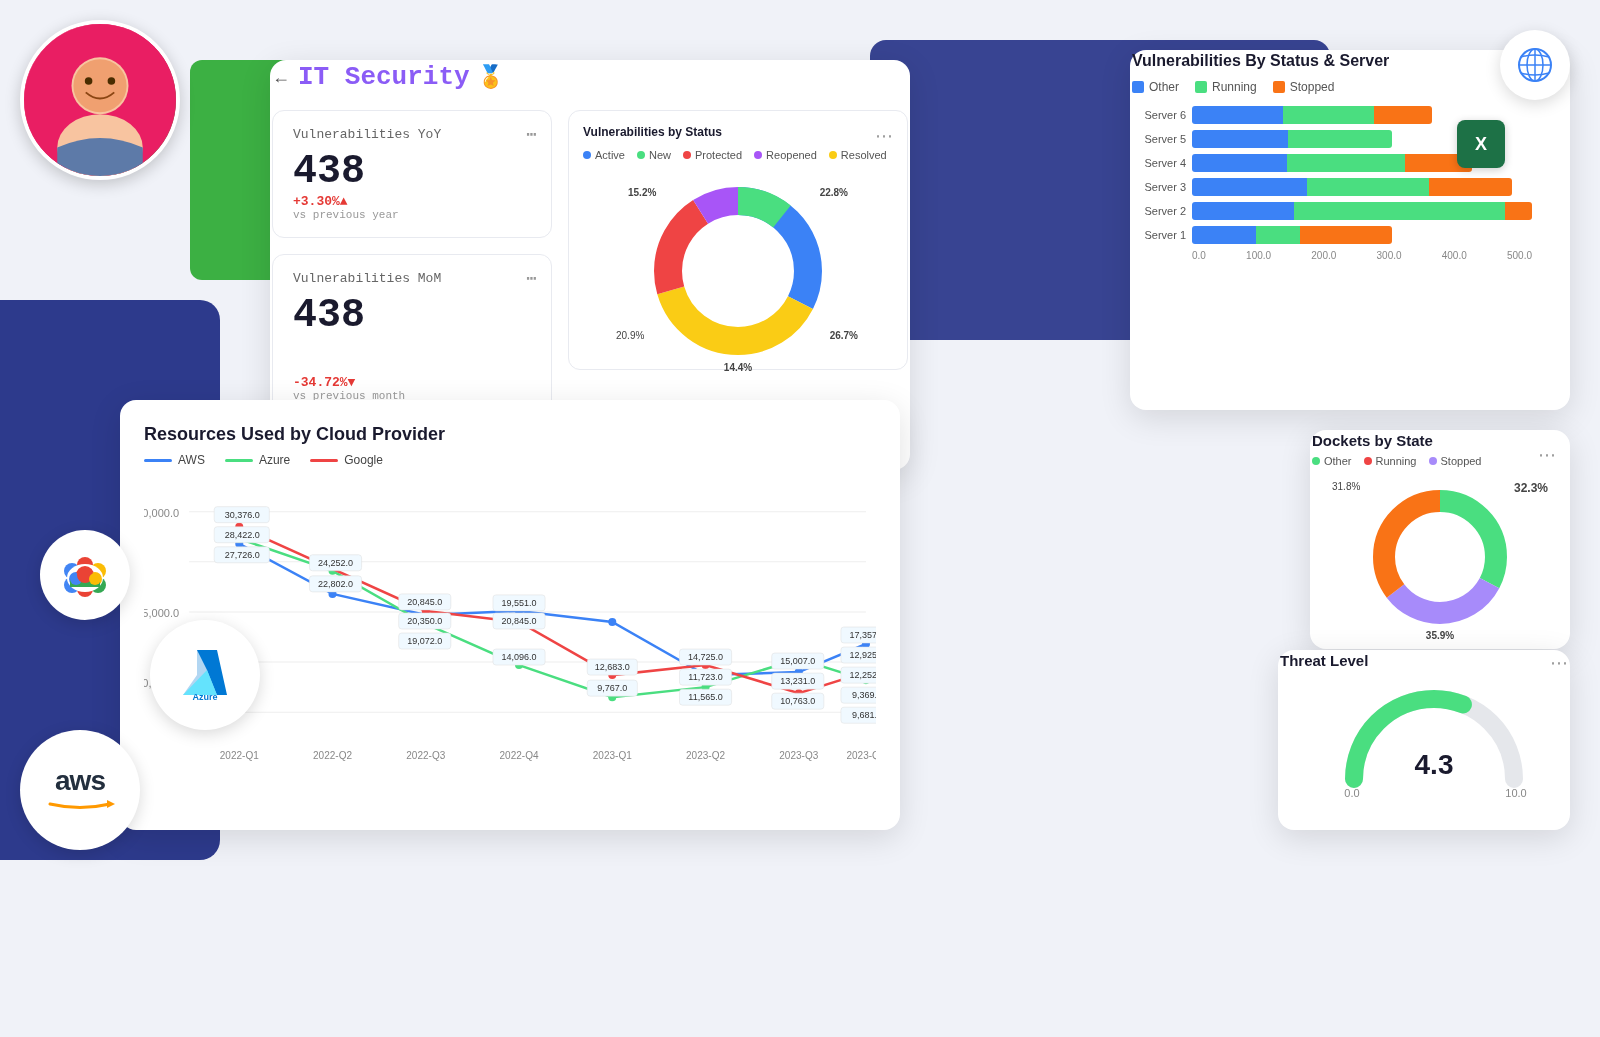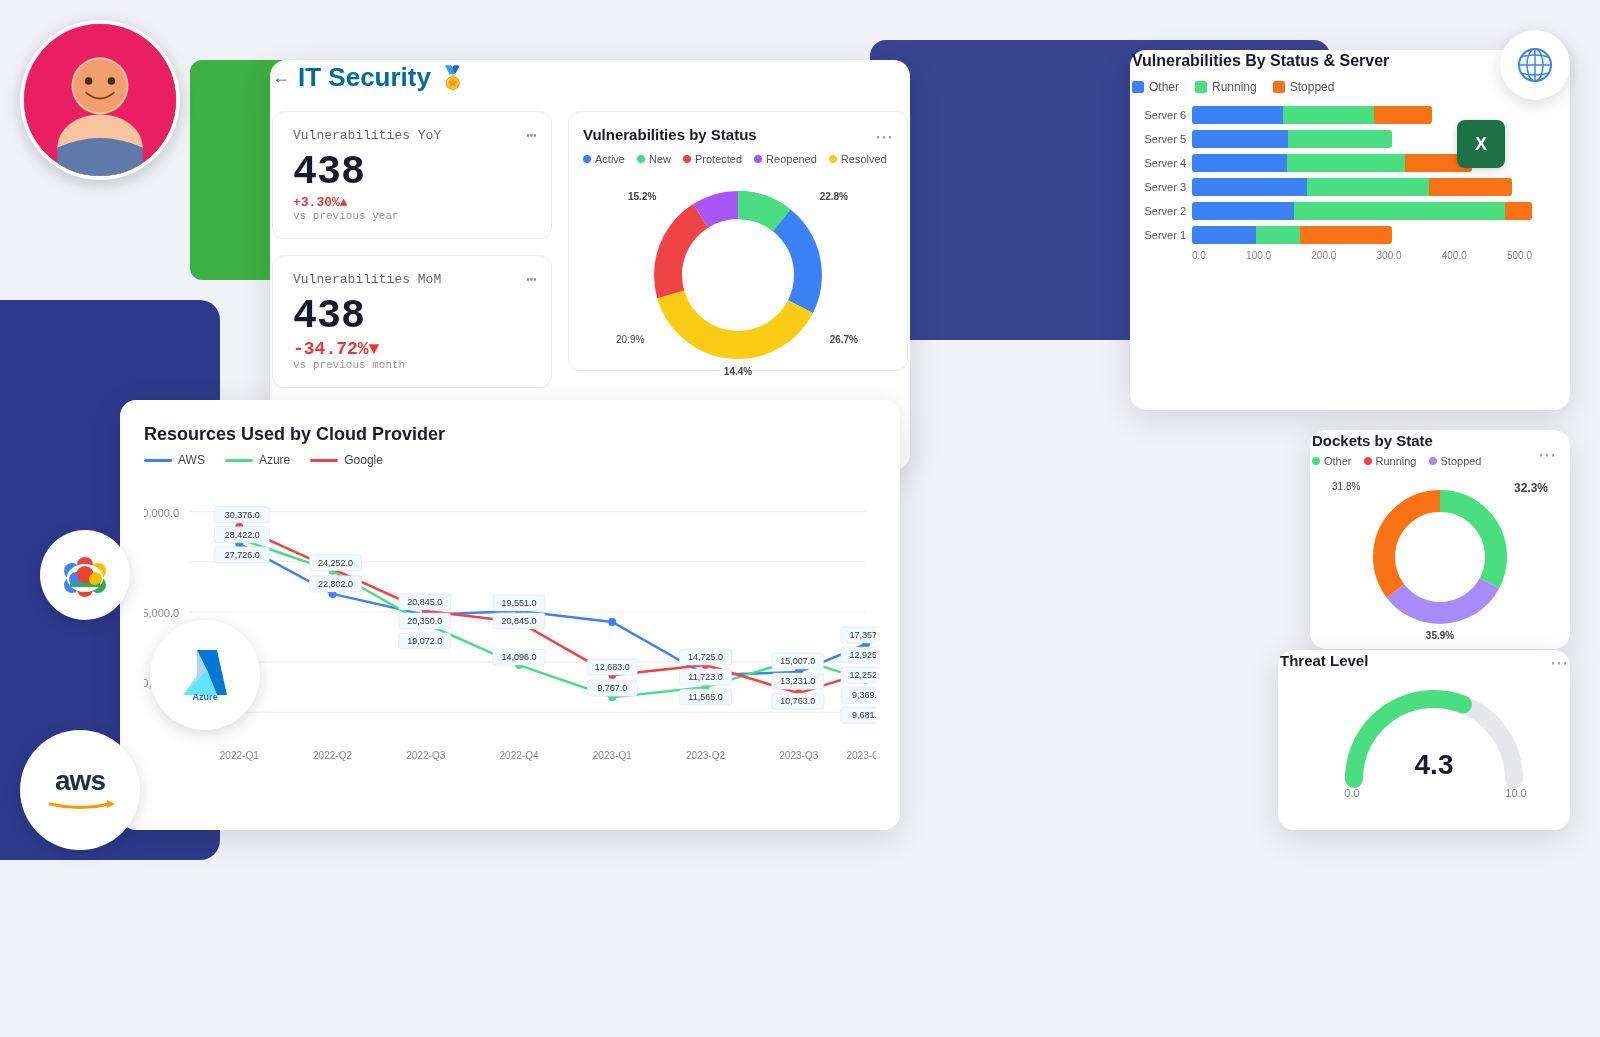--- a/index.html
+++ b/index.html
@@ -48,21 +48,22 @@
       margin-bottom: 18px;
     }
     .back-arrow {
       font-size: 18px;
       color: #555;
       cursor: pointer;
     }
     .card-title {
       font-size: 26px;
       font-weight: 700;
-      color: #0369a1;
+      color: #8b5cf6;
+      font-family: Liberation Mono, monospace;
     }
     .trophy-icon {
       font-size: 22px;
     }
     .metric-box {
       flex: 1;
       border: 1px solid #e8eaf0;
       border-radius: 12px;
       padding: 16px 20px;
       position: relative;
@@ -80,37 +81,38 @@
       color: #1a1a2e;
       line-height: 1.1;
     }
     .metric-change-up {
       color: #e53935;
       font-size: 13px;
       font-weight: 600;
     }
     .metric-change-down {
       color: #e53935;
-      font-size: 18px;
+      font-size: 13px;
       font-weight: 600;
+      margin-top: 37px;
     }
     .metric-vs {
       font-size: 11px;
       color: #999;
     }
     .metric-dots {
       position: absolute;
       top: 12px;
       right: 14px;
       color: #999;
       font-size: 18px;
       cursor: pointer;
     }
     .vuln-status-title {
-      font-size: 15px;
+      font-size: 12px;
       font-weight: 700;
       color: #1a1a2e;
       margin-bottom: 10px;
     }
     .legend-row {
       display: flex;
       gap: 12px;
       flex-wrap: wrap;
       margin-bottom: 10px;
     }

